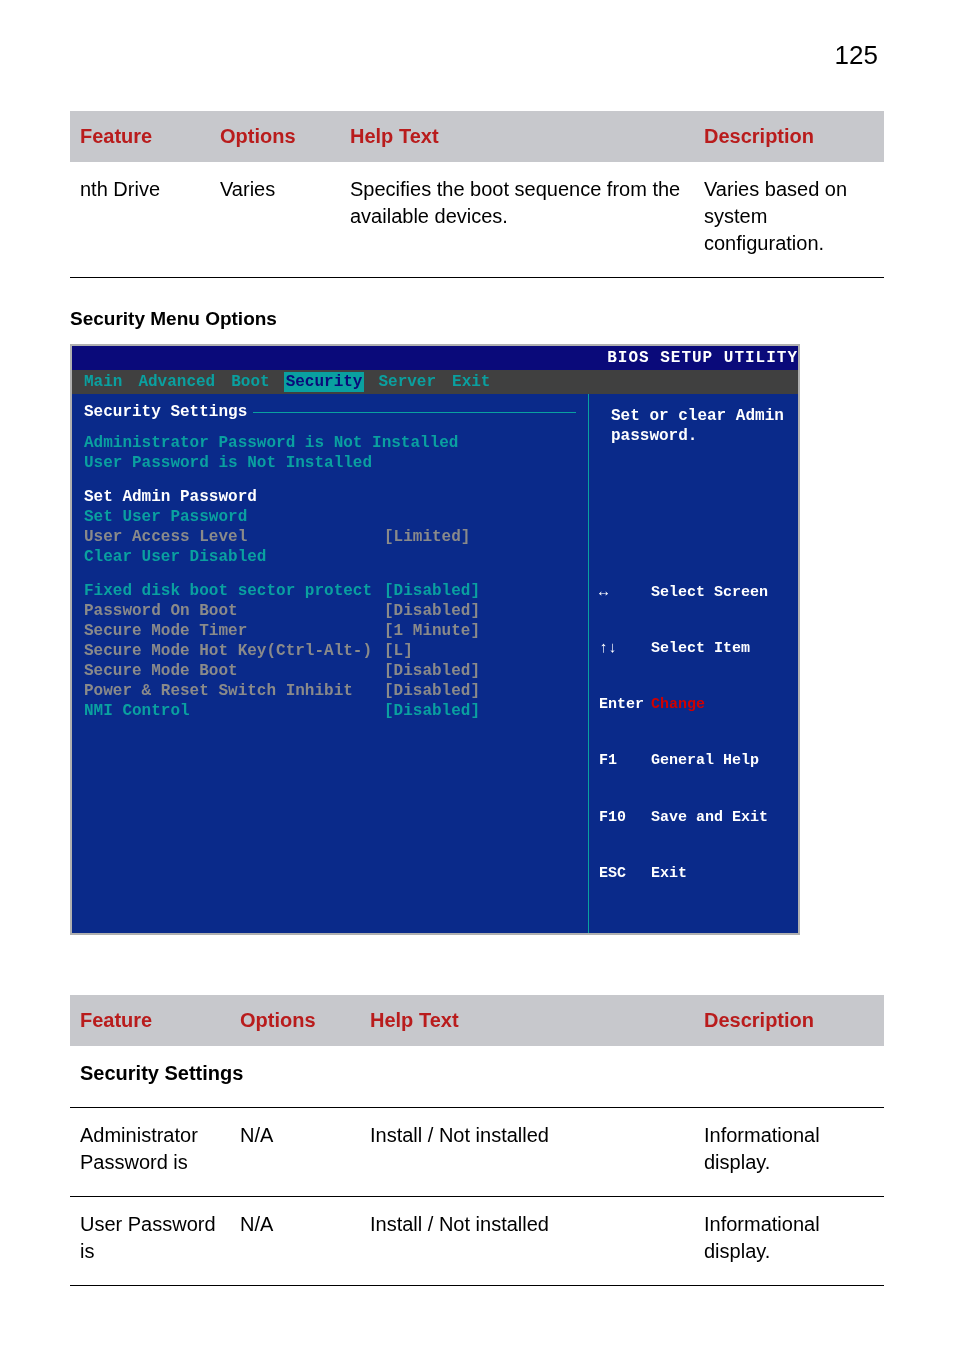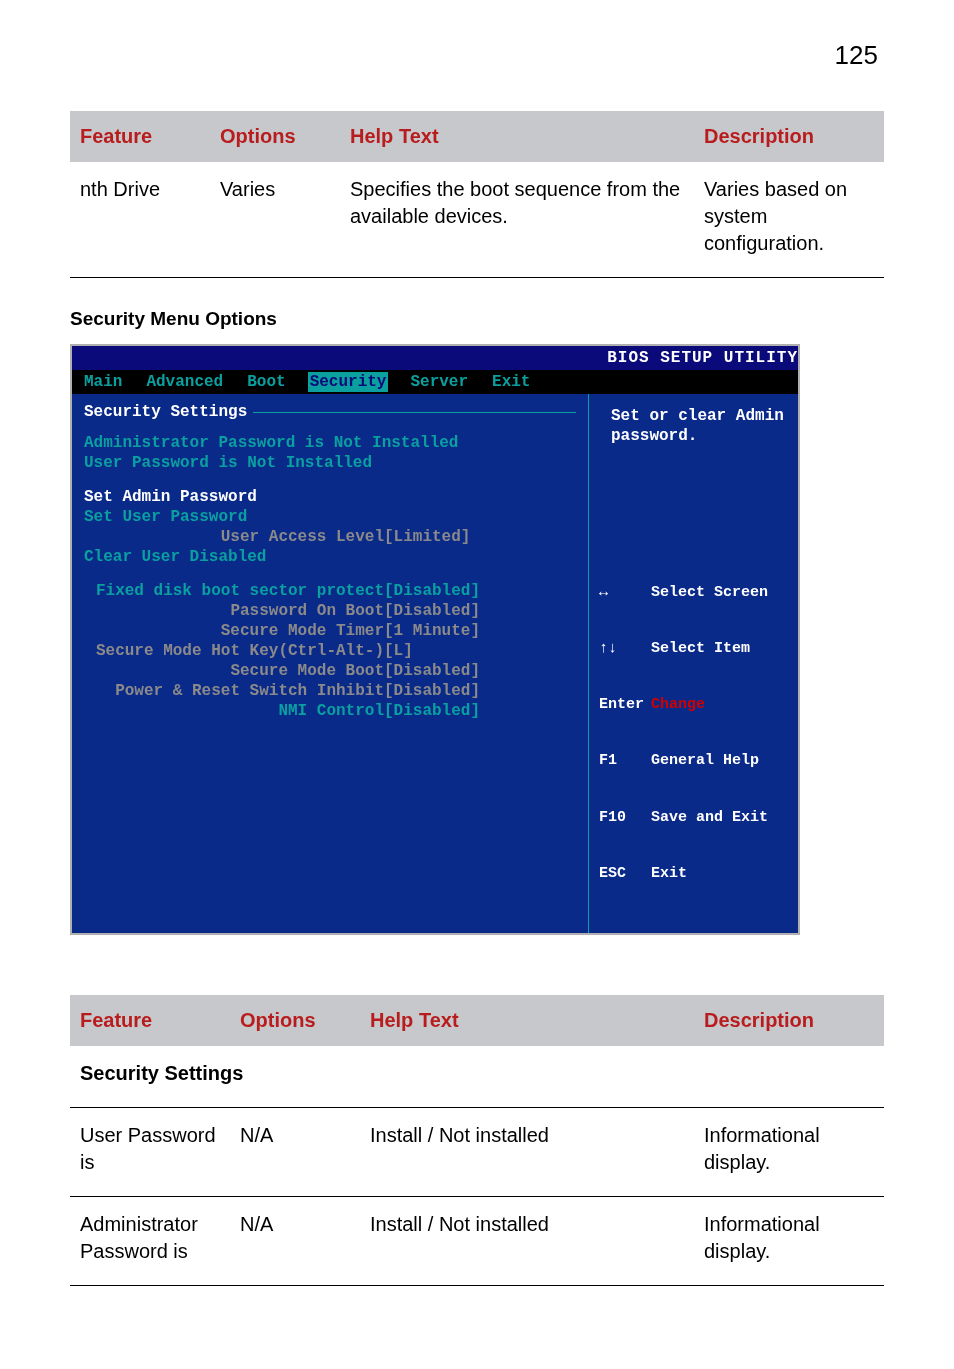--- a/index.html
+++ b/index.html
@@ -60,24 +60,24 @@
       font-weight: bold;
     }
     .bios-title {
       background: #0a0a7a;
       color: #fff;
       text-align: right;
       padding: 2px 0;
       letter-spacing: 1px;
     }
     .bios-tabs {
-      background: #000000;
+      background: #404040;
       display: flex;
       padding: 2px 10px;
-      gap: 20px;
+      gap: 12px;
     }
     .bios-tab { color: #0aa0a0; padding: 0 2px; }
     .bios-tab.active { background: #0aa0a0; color: #0a0a7a; padding: 0 2px; }
     .bios-body {
       display: flex;
       background: #0a0a7a;
     }
     .bios-left {
       background: #0a2a8a;
       flex: 1;
@@ -91,21 +91,21 @@
       margin-top: 10px;
     }
     .bios-left .title-row span {
       position: relative;
       top: -11px;
       background: #0a2a8a;
       padding-right: 6px;
       color: #fff;
     }
     .bios-row { display: flex; }
-    .bios-lbl { width: 300px; flex-shrink: 0; text-align: right; }
+    .bios-lbl { width: 300px; flex-shrink: 0; }
     .white { color: #fff; }
     .teal { color: #0aa0a0; }
     .gray { color: #8a8a8a; }
     .bios-right {
       width: 210px;
       background: #0a2a8a;
       padding: 12px 10px;
       color: #fff;
       border-left: 1px solid #0aa0a0;
     }
@@ -223,25 +223,25 @@
       <th style="width:130px">Options</th>
       <th>Help Text</th>
       <th style="width:190px">Description</th>
     </tr>
   </thead>
   <tbody>
     <tr class="section-row rule-bottom">
       <td colspan="4">Security Settings</td>
     </tr>
     <tr class="rule-bottom">
+      <td>Administrator Password is</td>
+      <td>N/A</td>
+      <td>Install / Not installed</td>
+      <td>Informational display.</td>
+    </tr>
+    <tr class="rule-bottom">
       <td>User Password is</td>
       <td>N/A</td>
       <td>Install / Not installed</td>
       <td>Informational display.</td>
     </tr>
-    <tr class="rule-bottom">
-      <td>Administrator Password is</td>
-      <td>N/A</td>
-      <td>Install / Not installed</td>
-      <td>Informational display.</td>
-    </tr>
   </tbody>
 </table>
 
 </body></html>

